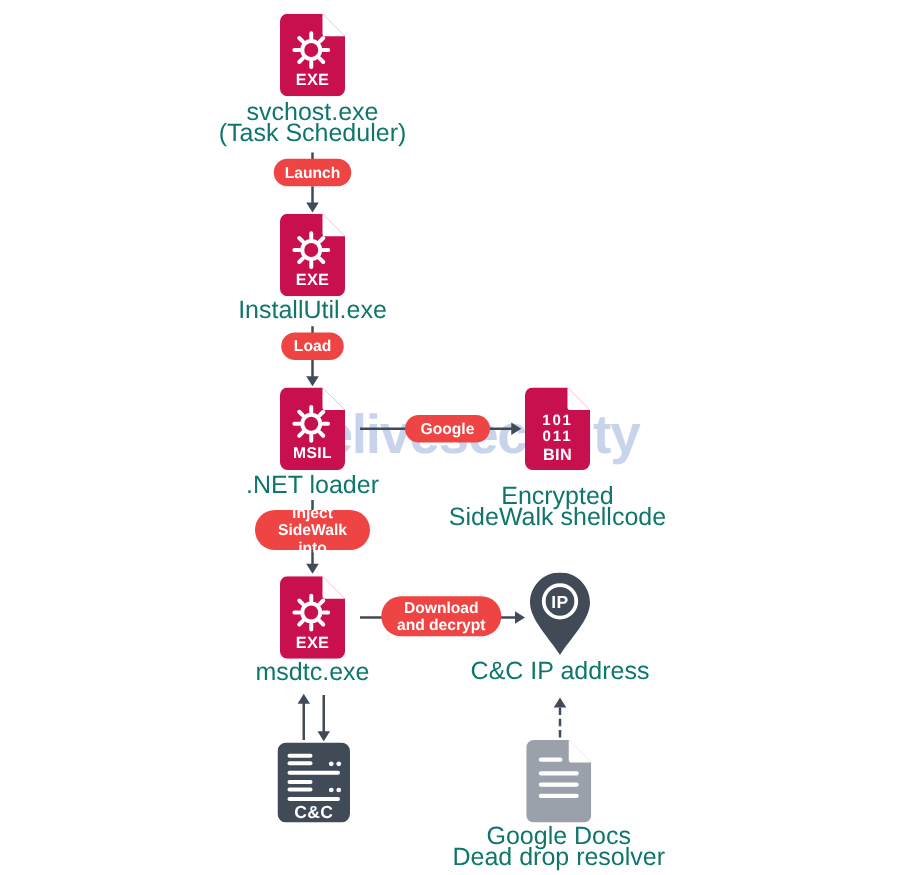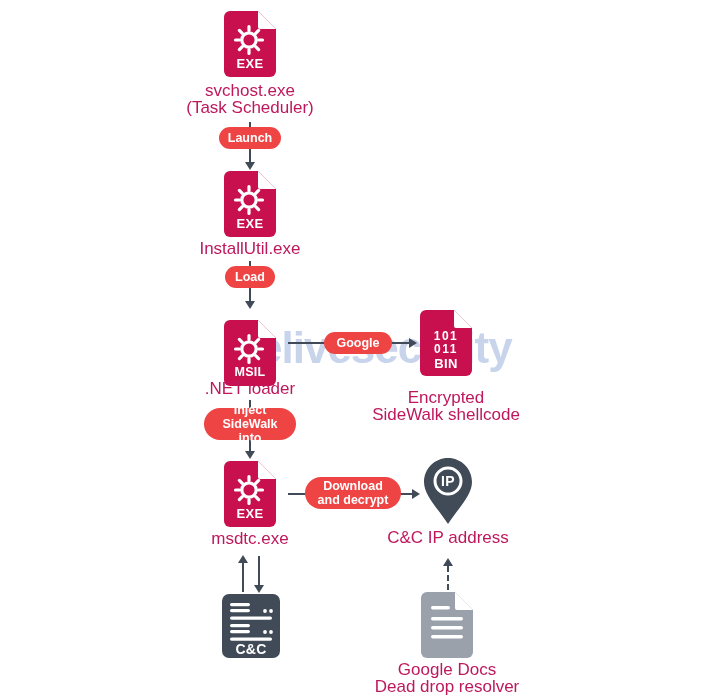--- a/index.html
+++ b/index.html
@@ -56,23 +56,23 @@
     color: #ffffff;
     font-weight: 700;
     letter-spacing: 0.3px;
     pointer-events: none;
   }
 
   
   .caption {
     position: absolute;
     text-align: center;
-    font-size: 17px;
+    font-size: 20px;
     line-height: 17px;
-    color: #be185d;
+    color: #0f766e;
     white-space: pre-line;
     z-index: 3;
   }
 
   
   .pill {
     position: absolute;
     background: #ef4444;
     color: #ffffff;
     border-radius: 999px;
@@ -178,21 +178,21 @@
       <div class="icon-label" style="top:45px; font-size:13px;">EXE</div>
     </div>
   </div>
   <div class="caption" style="left:150px; top:240px; width:200px;">InstallUtil.exe</div>
 
   <div class="vline" style="left:249px; top:261px; height:14px;"></div>
   <div class="pill" style="left:225px; top:266px; width:50px; height:22px;">Load</div>
   <div class="vline" style="left:249px; top:288px; height:14px;"></div>
   <div class="arrow-down" style="left:245px; top:301px;"></div>
 
-  <div class="abs node" style="left:224px; top:320px;">
+  <div class="abs node" style="left:224px; top:310px;">
     <div class="doc-icon">
       <svg width="52" height="66" viewBox="0 0 52 66" aria-hidden="true">
         <path d="M6 0 H34 L52 18 V60 a6 6 0 0 1 -6 6 H6 a6 6 0 0 1 -6 -6 V6 a6 6 0 0 1 6 -6 Z" fill="#C8104E"></path>
         <path d="M34 0 L52 18 H36 a2 2 0 0 1 -2 -2 Z" fill="#ffffff"></path>
         <g fill="none" stroke="#ffffff" stroke-width="3.2">
           <circle cx="25" cy="29" r="7.2"></circle>
           <path d="M25 15.5 v4 M25 38.5 v4 M11.5 29 h4 M34.5 29 h4
                    M15.4 19.4 l2.9 2.9 M31.7 35.7 l2.9 2.9
                    M34.6 19.4 l-2.9 2.9 M18.3 35.7 l-2.9 2.9" stroke-linecap="round"></path>
         </g>

